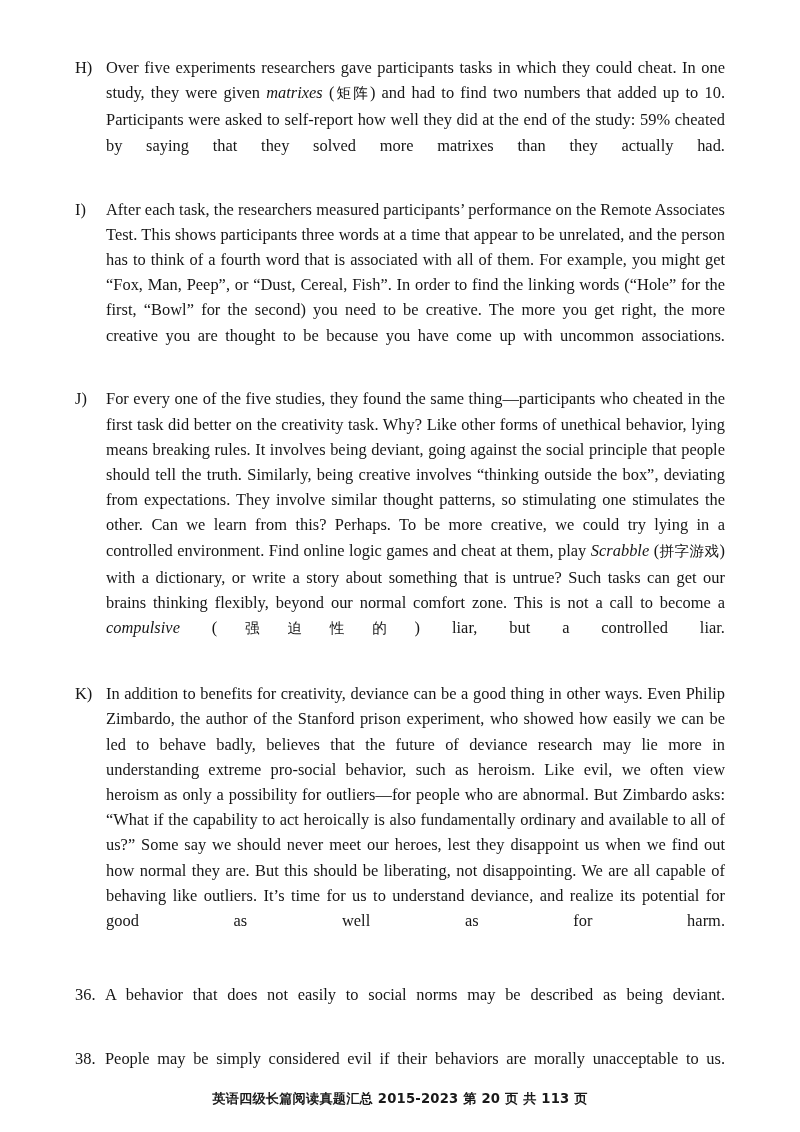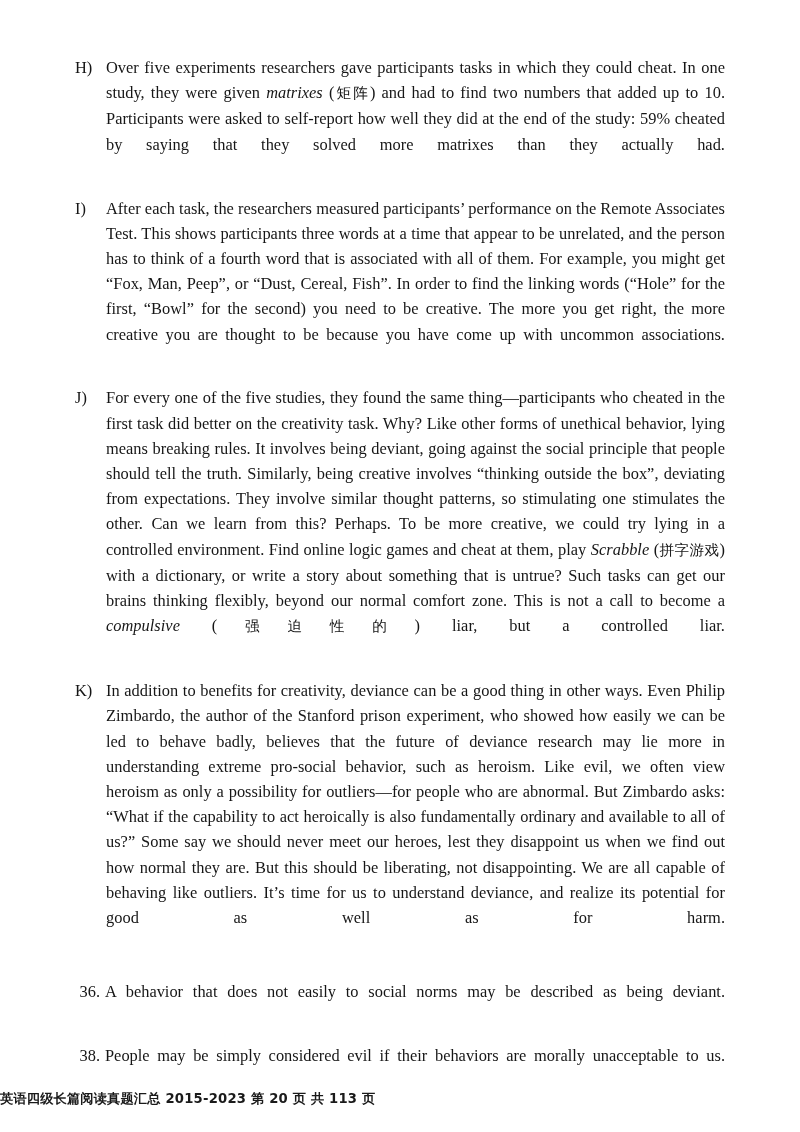--- a/index.html
+++ b/index.html
@@ -59,21 +59,21 @@
   .passage-para .para-body::after {
     content: "";
     display: inline-block;
     width: 100%;
   }
 
   i, .it {
     font-style: italic;
   }
   .cjk {
-    font-family: Liberation Serif, serif;
+    font-family: Liberation Mono, monospace;
     font-size: 14.6px;
     font-style: normal;
   }
 
   
   .questions {
     margin: 24px 0 0 0;
     padding: 0;
     list-style: none;
   }
@@ -84,40 +84,40 @@
     text-align: justify;
     text-justify: inter-word;
     font-size: 16.4px;
     line-height: 25.2px;
   }
   .question-item .q-num {
     position: absolute;
     left: 0;
     top: 0;
     width: 25px;
-    text-align: right;
+    text-align: left;
     font-size: 16.4px;
     line-height: 25.2px;
   }
   .question-item .q-text {
     display: block;
   }
   .question-item .q-text::after {
     content: "";
     display: inline-block;
     width: 100%;
   }
 
   
   .page-footer {
     position: absolute;
     left: 0;
     right: 0;
     bottom: 24px;
-    text-align: left;
+    text-align: center;
     font-family: "DejaVu Sans", "Liberation Sans", sans-serif;
     font-size: 13.2px;
     font-weight: bold;
     color: #1a1a1a;
     letter-spacing: 0.2px;
   }
   .page-footer .seg {
     display: inline;
     white-space: pre;
   }

